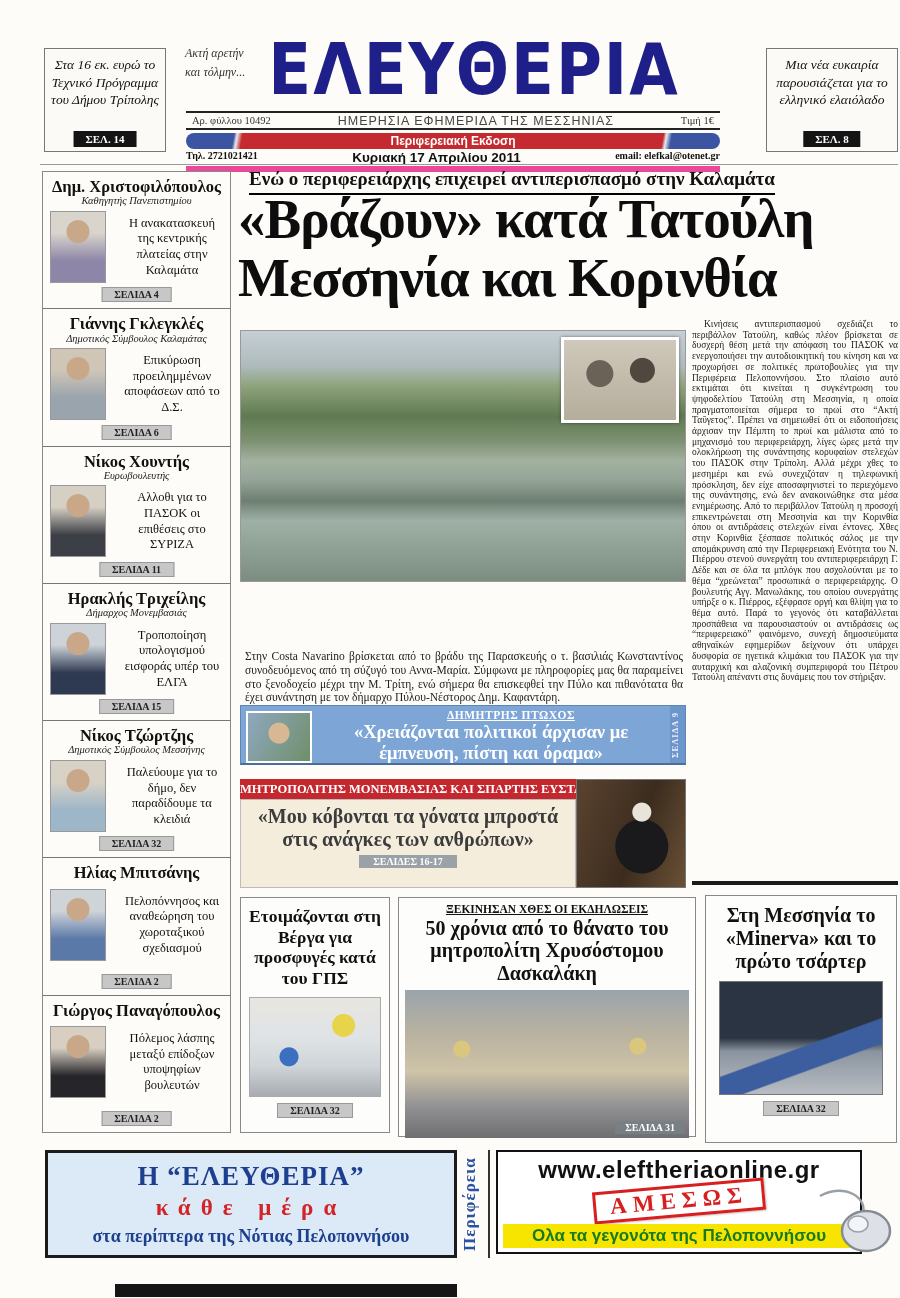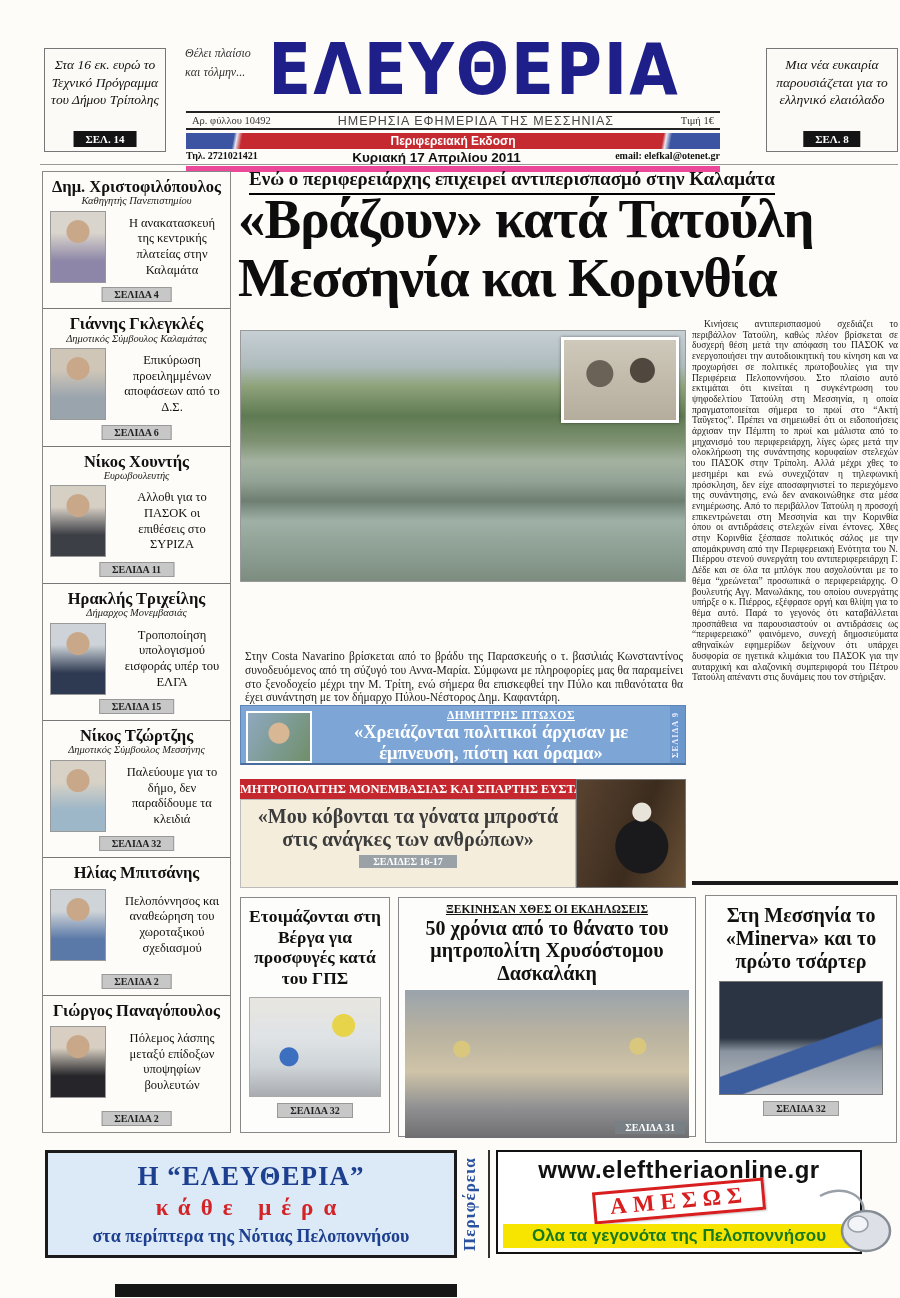--- a/index.html
+++ b/index.html
@@ -16,21 +16,21 @@
   .slogan{position:absolute;left:185px;top:44px;width:76px;font-style:italic;font-size:12px;color:#333;line-height:1.55;}
   .logo{position:absolute;left:262px;top:30px;width:424px;text-align:center;white-space:nowrap;
     font-family:"DejaVu Sans",sans-serif;font-weight:bold;font-size:64px;line-height:1.1;letter-spacing:2px;
     transform:scale(0.98,1.12);transform-origin:center top;}
   .issue-row{position:absolute;left:186px;top:111px;width:534px;height:19px;border-top:2px solid #222;
     border-bottom:2px solid #222;display:flex;align-items:center;justify-content:space-between;
     padding:0 6px;box-sizing:border-box;font-size:10.5px;color:#333;}
   .issue-row .subtitle{font-family:"Liberation Sans",sans-serif;font-size:12.5px;letter-spacing:1px;color:#444;}
   .edition-stripe{position:absolute;left:186px;top:133px;width:534px;height:16px;color:#fff;text-align:center;
     font-family:"Liberation Sans",sans-serif;font-weight:bold;font-size:12px;line-height:16px;
-    background:linear-gradient(100deg,#3b55a3 0%,#3b55a3 9%,#e8e8ee 9.6%,#c42a30 10.6%,#c42a30 89%,#e8e8ee 89.6%,#3b55a3 90.6%,#3b55a3 100%);}
+    background:linear-gradient(100deg,#3b55a3 0%,#3b55a3 9%,#e8e8ee 9.6%,#c42a30 10.6%,#c42a30 89%,#e8e8ee 89.6%,#3b55a3 90.6%,#3b55a3 100%);border-radius:8px;}
   .date-row{position:absolute;left:186px;top:150px;width:534px;height:15px;display:flex;align-items:flex-start;
     justify-content:space-between;font-size:10px;font-weight:bold;border-bottom:6px solid #ec4899;padding-bottom:1px;}
   .date-row .date{font-family:"Liberation Sans",sans-serif;font-size:13.5px;font-weight:bold;color:#111;}
   .masthead-rule{position:absolute;left:40px;top:164px;width:858px;height:0;border-top:1px solid #999;}
 
   
   .sidebar{position:absolute;left:42px;top:171px;width:189px;height:962px;border:1px solid #888;
     background:#fdfcf8;box-sizing:border-box;display:flex;flex-direction:column;}
   .s-item{flex:1 1 0;border-bottom:1px solid #777;position:relative;text-align:center;padding-top:6px;box-sizing:border-box;}
   .s-item:last-child{border-bottom:none;}
@@ -137,21 +137,21 @@
 </style>
 </head>
 <body>
 
 <div class="page">
 
   <div class="side-box left">
     <div>Στα 16 εκ. ευρώ το Τεχνικό Πρόγραμμα του Δήμου Τρίπολης</div>
     <div class="page-tag">ΣΕΛ. 14</div>
   </div>
-  <div class="slogan">Θέλει πλαίσιο και τόλμην...</div>
+  <div class="slogan">Ακτή αρετήν και τόλμην...</div>
   <div class="logo" style="color:#1f1f8a;">ΕΛΕΥΘΕΡΙΑ</div>
   <div class="issue-row">
     <span>Αρ. φύλλου 10492</span>
     <span class="subtitle">ΗΜΕΡΗΣΙΑ ΕΦΗΜΕΡΙΔΑ ΤΗΣ ΜΕΣΣΗΝΙΑΣ</span>
     <span>Τιμή 1€</span>
   </div>
   <div class="edition-stripe">
     <span>Περιφερειακή Εκδοση</span>
   </div>
   <div class="date-row">

